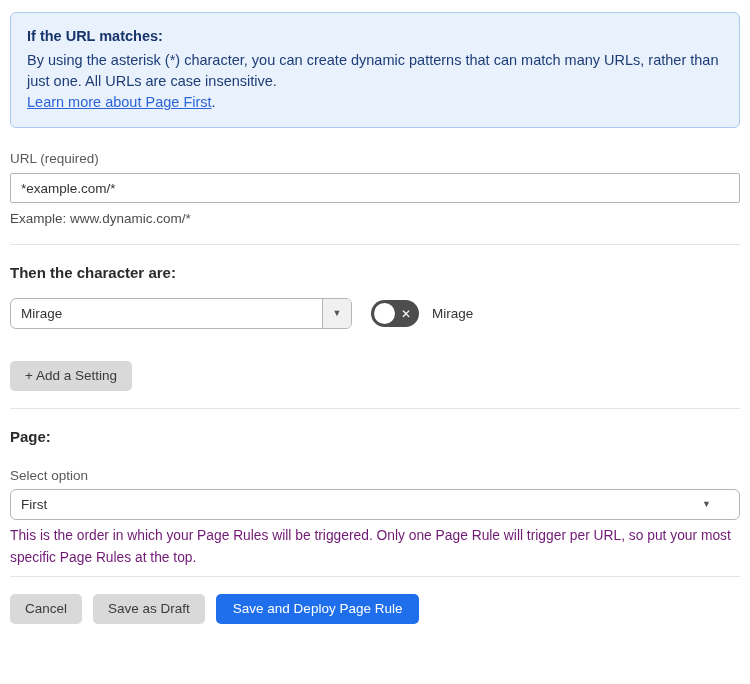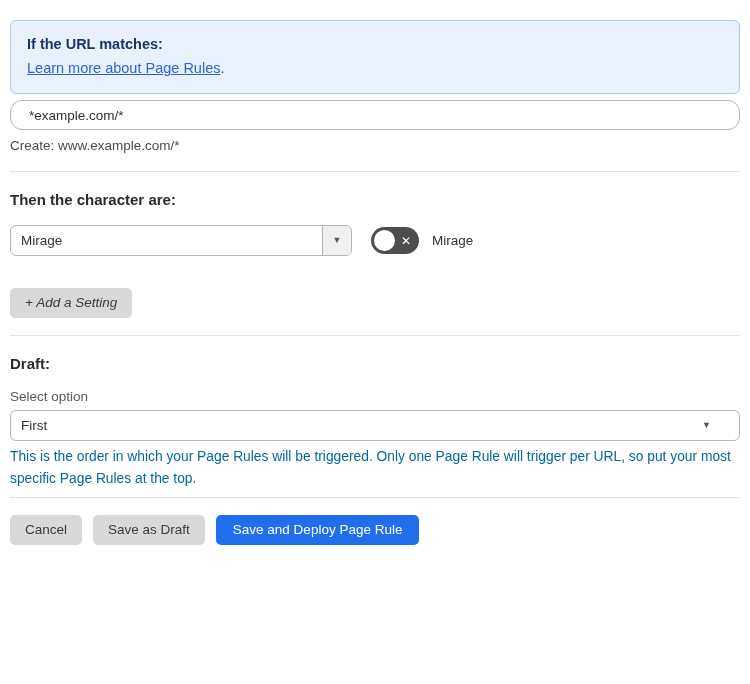--- a/index.html
+++ b/index.html
@@ -17,21 +17,21 @@
     padding: 8px 10px 11px 10px;
   }
   .page-title {
     font-size: 20px;
     font-weight: 700;
     color: #2b2b2b;
     line-height: 28px;
     margin: 0;
   }
   .info-box {
-    margin-top: 12px;
+    margin-top: 4px;
     background: #e9f2fc;
     border: 1px solid #a9c9ee;
     border-radius: 6px;
     padding: 13px 0 14px 16px;
     color: #1d3c78;
     font-size: 14.5px;
     line-height: 21px;
   }
   .info-heading {
     font-weight: 700;
@@ -45,30 +45,30 @@
   }
   .info-link-suffix { color: #1d3c78; }
 
   .field-label {
     font-size: 13.5px;
     color: #595959;
     line-height: 17px;
   }
   .mt-22 { margin-top: 22px; }
   .mt-20 { margin-top: 20px; }
-  .mt-21 { margin-top: 15px; }
+  .mt-21 { margin-top: 21px; }
 
   .text-input {
     display: block;
     margin-top: 6px;
     width: 100%;
     height: 30px;
     border: 1px solid #b5b5b5;
-    border-radius: 12px;
-    padding: 0 18px;
+    border-radius: 2px;
+    padding: 0 10px;
     font-size: 13.5px;
     color: #333;
     font-family: inherit;
     background: #fff;
     outline: none;
   }
   .helper {
     margin-top: 7px;
     font-size: 13.5px;
     color: #4c4c4c;
@@ -163,21 +163,21 @@
     border-radius: 5px;
     cursor: pointer;
     line-height: 14px;
   }
   .btn-gray {
     background: #d9d9d9;
     color: #3b3b3b;
     padding: 8px 15px;
     height: 30px;
   }
-  .add-setting-btn { margin-top: 32px; display: inline-block; font-style: italic; }
+  .add-setting-btn { margin-top: 32px; display: inline-block; }
   .btn-primary {
     background: #1f6fec;
     color: #ffffff;
     padding: 8px 17px;
     height: 30px;
   }
   .order-select {
     margin-top: 5px;
     width: 100%;
     height: 31px;
@@ -188,44 +188,46 @@
     align-items: center;
     justify-content: space-between;
     padding: 0 28px 0 10px;
     font-size: 13.5px;
     color: #333;
     cursor: pointer;
   }
   .order-helper {
     margin-top: 5px;
     font-size: 13.8px;
-    color: #0369a1;
+    color: #701a75;
     line-height: 22px;
   }
   .divider-bottom { margin-top: 7px; }
   .actions {
     margin-top: 17px;
     display: flex;
     gap: 11px;
     align-items: center;
   }
 </style>
 </head>
 <body>
 
 <div class="container">
 
 
   <div class="info-box">
     <div class="info-heading">If the URL matches:</div>
-    <div><a class="info-link">Learn more about Page Rules</a><span class="info-link-suffix">.</span></div>
-  </div>
-
+    <div class="info-body"><span>By using the asterisk (*) character, you can create dynamic patterns that can match many URLs, rather than just one. All URLs are case insensitive.</span></div>
+    <div><a class="info-link">Learn more about Page First</a><span class="info-link-suffix">.</span></div>
+  </div>
+
+  <div class="field-label mt-22">URL (required)</div>
   <input class="text-input" type="text" value="*example.com/*" style="">
-  <div class="helper">Create: www.example.com/*</div>
+  <div class="helper">Example: www.dynamic.com/*</div>
 
   <hr class="divider">
 
   <div class="section-heading">Then the character are:</div>
 
 
   <div class="setting-row">
     <div class="select-box">
       <div class="select-value">Mirage</div>
       <div class="select-arrow-seg">
@@ -236,21 +238,21 @@
       <span class="toggle-knob"></span>
       <span class="toggle-x">✕</span>
     </div>
     <span class="toggle-label">Mirage</span>
   </div>
 
   <button class="btn btn-gray add-setting-btn">+ Add a Setting</button>
 
   <hr class="divider">
 
-  <div class="section-heading">Draft:</div>
+  <div class="section-heading">Page:</div>
 
   <div class="field-label mt-21">Select option</div>
 
   <div class="order-select">
     <span>First</span>
     <span class="arrow-glyph">▼</span>
   </div>
 
   <div class="order-helper">This is the order in which your Page Rules will be triggered. Only one Page Rule will trigger per URL, so put your most specific Page Rules at the top.</div>
 

